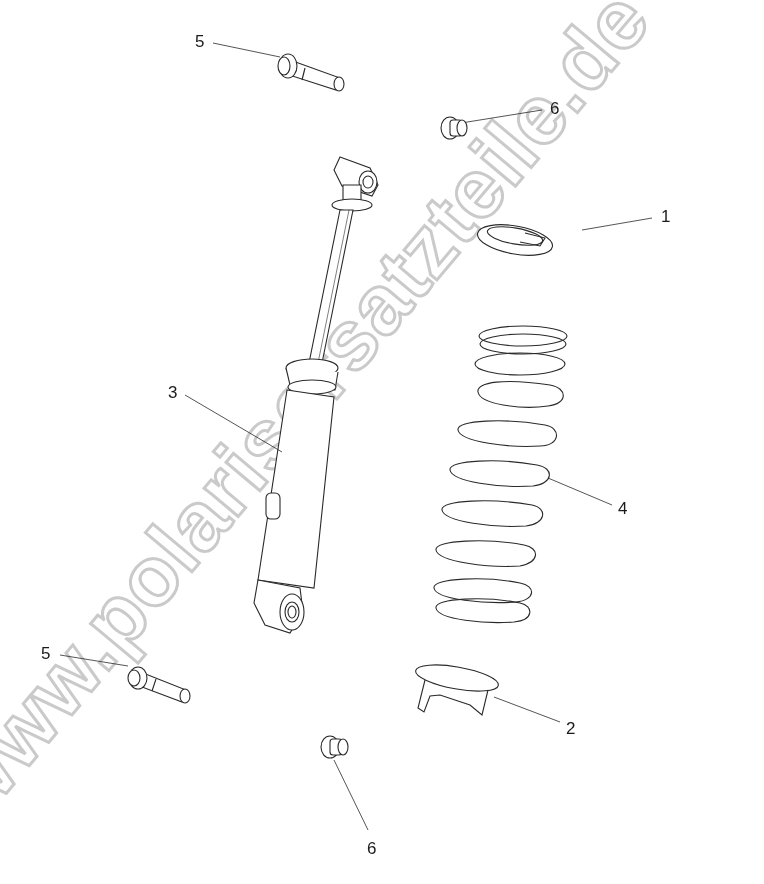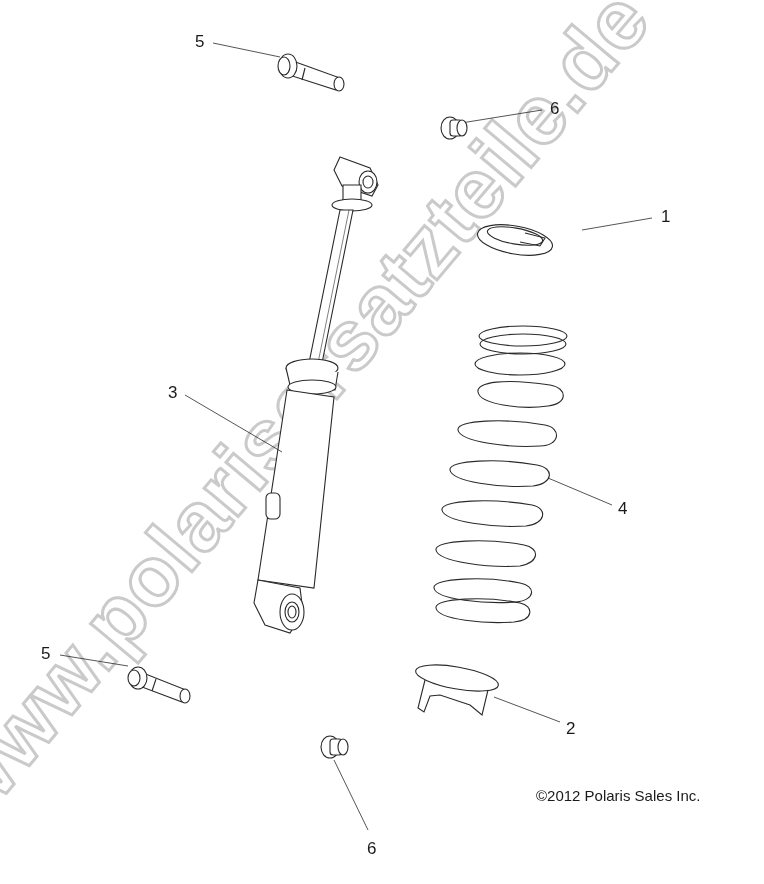--- a/index.html
+++ b/index.html
@@ -115,14 +115,13 @@
 
   <span class="callout-num" style="left:195px;top:33px">5</span>
   <span class="callout-num" style="left:550px;top:100px">6</span>
   <span class="callout-num" style="left:661px;top:208px">1</span>
   <span class="callout-num" style="left:168px;top:384px">3</span>
   <span class="callout-num" style="left:618px;top:500px">4</span>
   <span class="callout-num" style="left:41px;top:645px">5</span>
   <span class="callout-num" style="left:566px;top:720px">2</span>
   <span class="callout-num" style="left:367px;top:840px">6</span>
 
-  <span class="copyright">©2012 Polaris Sales Inc.</span>
 </div>
 
 </body></html>

